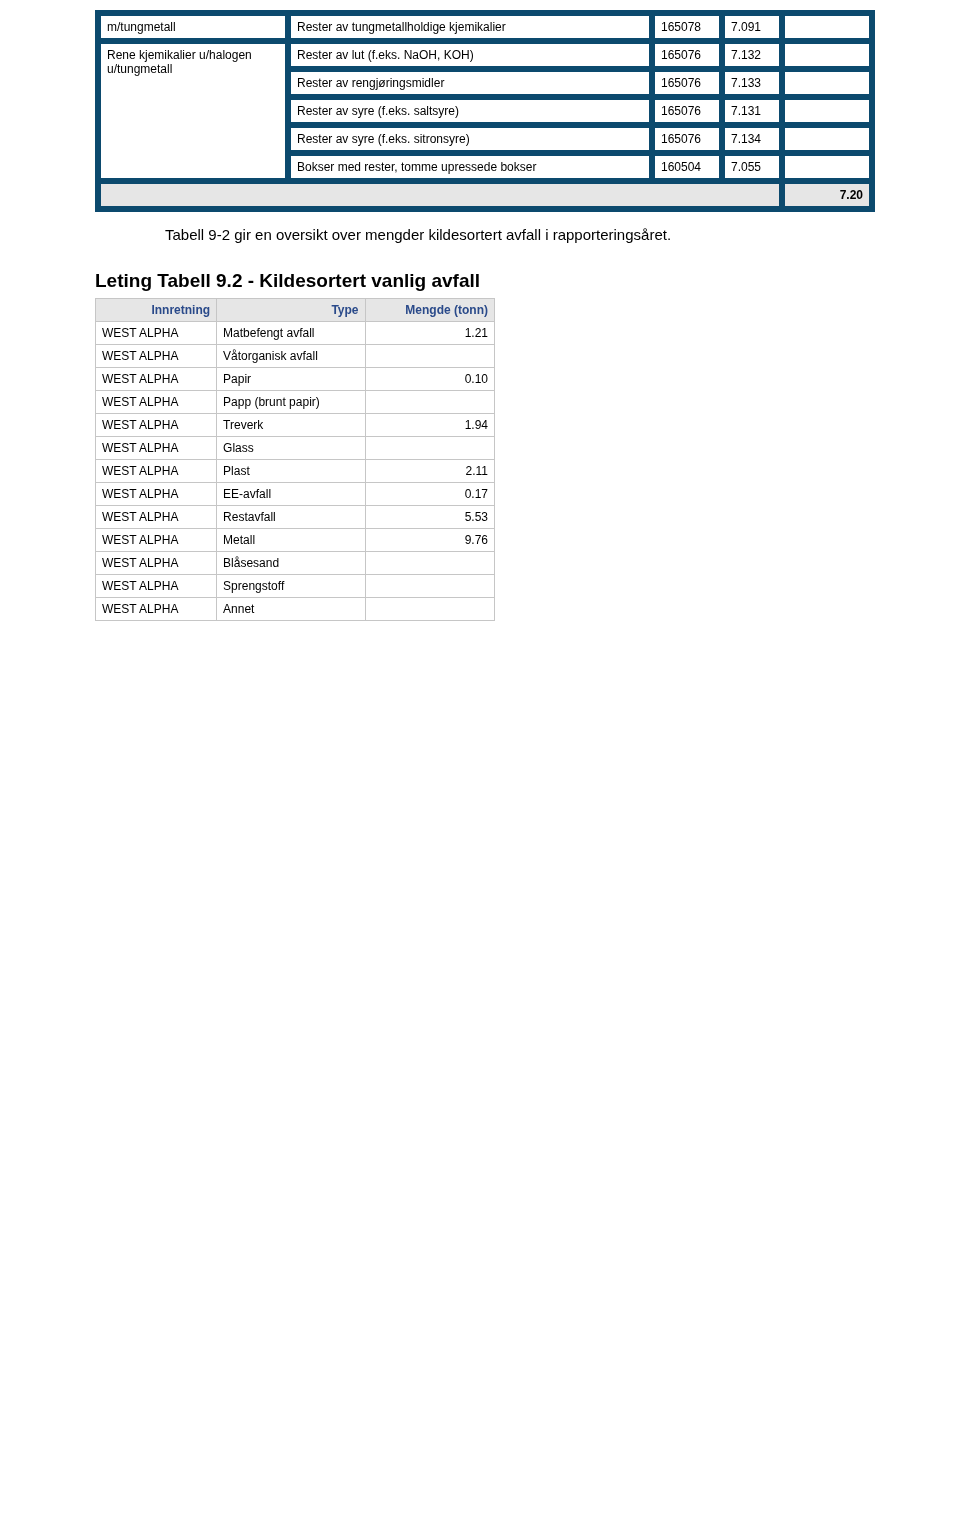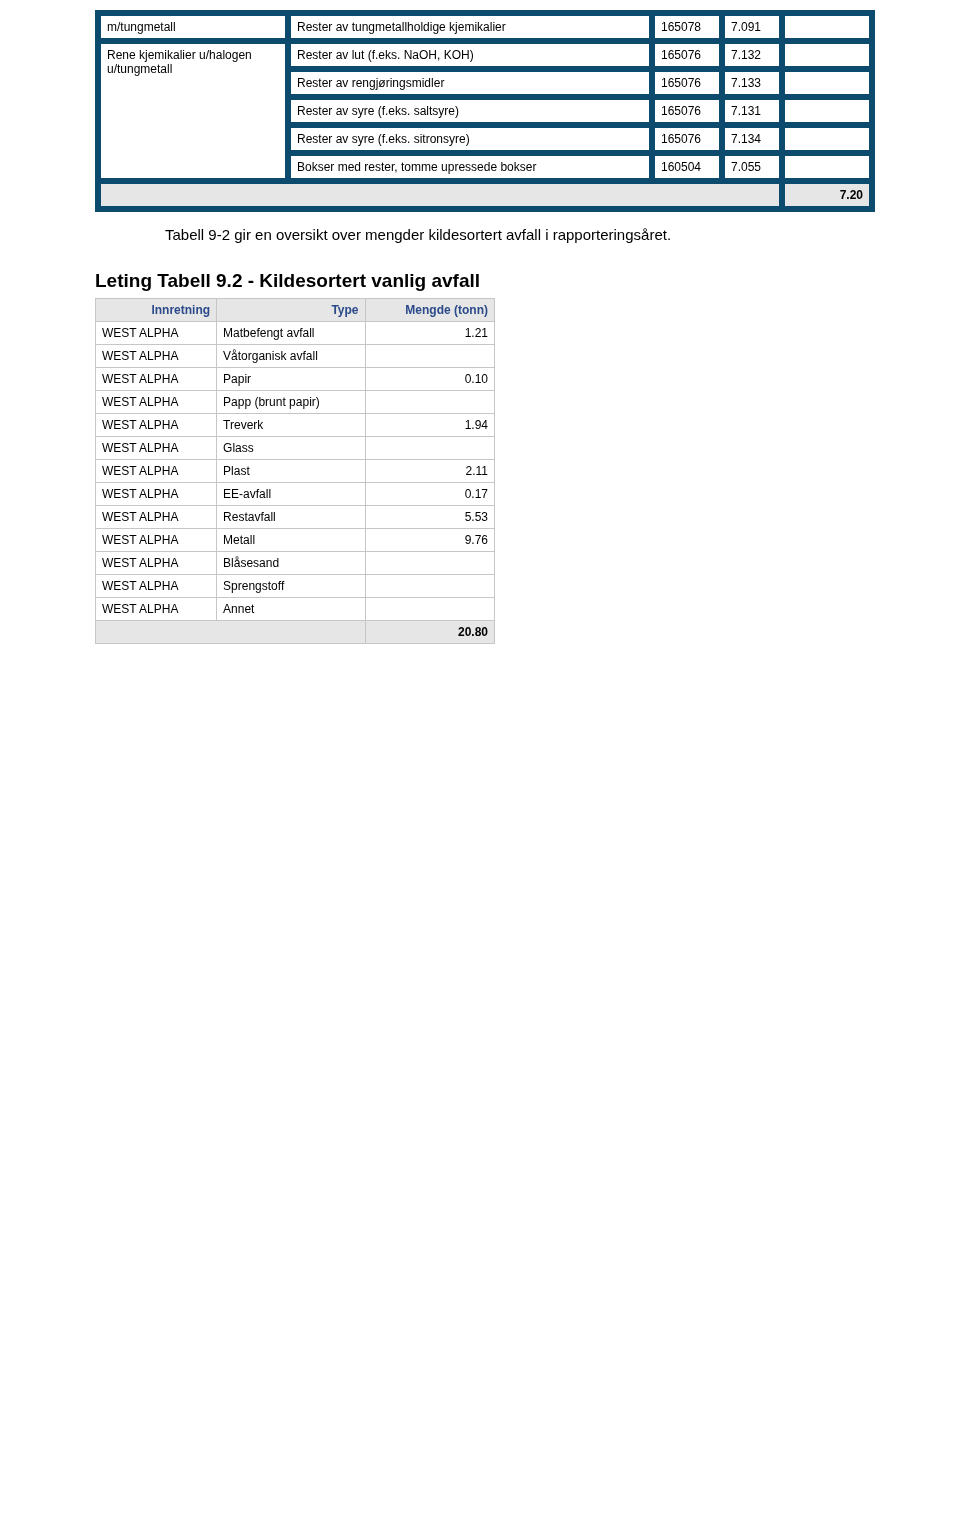--- a/index.html
+++ b/index.html
@@ -193,21 +193,17 @@
         <tr>
           <td>WEST ALPHA</td>
           <td>Sprengstoff</td>
           <td class="num"></td>
         </tr>
         <tr>
           <td>WEST ALPHA</td>
           <td>Annet</td>
           <td class="num"></td>
         </tr>
-        <tr class="total">
-          <td colspan="2">&nbsp;</td>
-          <td class="num">20.80</td>
-        </tr>
       </tbody>
   </table>
 
 
 </div>
 
 </body></html>

